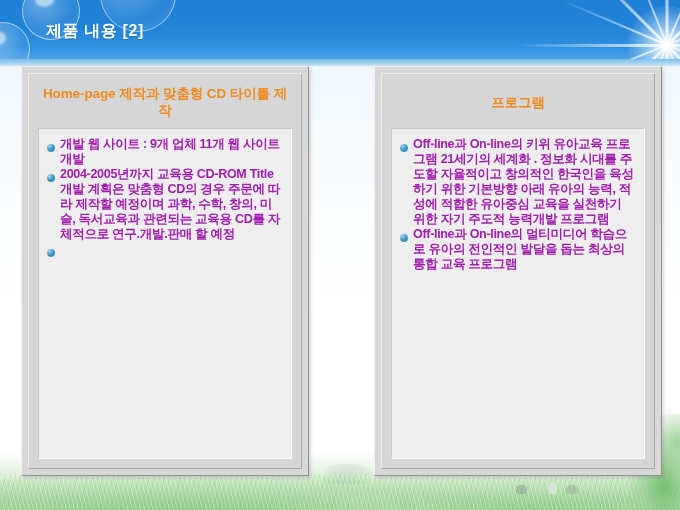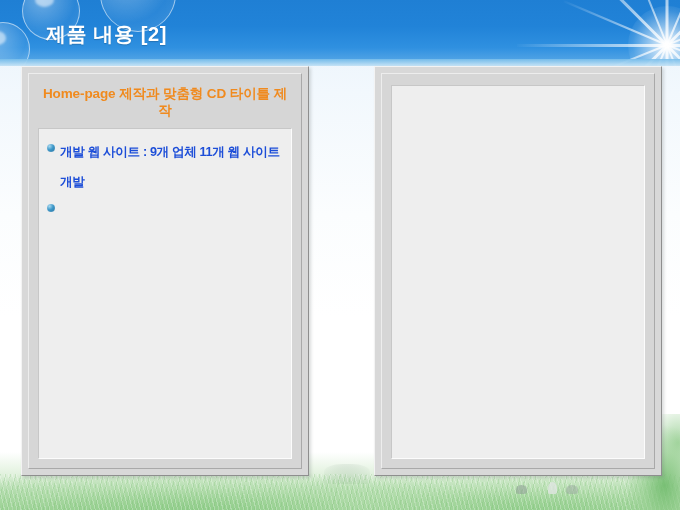--- a/index.html
+++ b/index.html
@@ -138,21 +138,21 @@
     right: 38px; bottom: 74px;
     width: 26px; height: 20px;
     background: radial-gradient(ellipse at 50% 50%, rgba(245,186,196,0.75) 0%, rgba(248,212,218,0.35) 65%, rgba(250,232,235,0) 100%);
     border-radius: 6px;
   }
 
   
   .slide-title {
     position: absolute;
     left: 46px; top: 21px;
-    font-size: 20px;
+    font-size: 16px;
     font-weight: bold;
     color: #ffffff;
     letter-spacing: 0.6px;
     text-shadow: 0 1px 1px rgba(0,0,0,0.18);
     white-space: nowrap;
   }
 
   
   .panels {
     position: absolute;
@@ -208,22 +208,22 @@
     padding: 8px 8px 8px 5px;
     overflow: hidden;
   }
 
   ul.bullets { list-style: none; }
   ul.bullets li {
     position: relative;
     padding-left: 16px;
     font-size: 12.6px;
     font-weight: bold;
-    line-height: 30px;
-    color: #1d4ed8;
+    line-height: 15px;
+    color: #a21caf;
     letter-spacing: -0.35px;
     margin-bottom: 0px;
     text-indent: 0;
   }
   ul.bullets li .bdot {
     position: absolute;
     left: 3px; top: 7px;
     width: 8px; height: 8px;
     border-radius: 50%;
     background: radial-gradient(circle at 32% 28%, #a8d8ef 0%, #3d98c9 44%, #1f6d9e 100%);
@@ -281,29 +281,42 @@
       <div class="panel-inner">
         <div class="panel-heading">Home-page 제작과 맞춤형 CD 타이틀 제작</div>
         <div class="panel-body">
           <ul class="bullets">
             <li>
               <span class="bdot"></span>
               <span>개발 웹 사이트 : 9개 업체 11개 웹 사이트 개발</span>
             </li>
             <li>
               <span class="bdot"></span>
+              <span>2004-2005년까지 교육용 CD-ROM Title 개발 계획은 맞춤형 CD의 경우 주문에 따라 제작할 예정이며 과학, 수학, 창의, 미술, 독서교육과 관련되는 교육용 CD를 자체적으로 연구.개발.판매 할 예정</span>
+            </li>
+            <li>
+              <span class="bdot"></span>
             </li>
           </ul>
         </div>
       </div>
     </div>
 
     <div class="panel right">
       <div class="panel-inner">
+        <div class="panel-heading">프로그램</div>
         <div class="panel-body">
           <ul class="bullets">
+            <li>
+              <span class="bdot"></span>
+              <span>Off-line과 On-line의 키위 유아교육 프로그램 21세기의 세계화 . 정보화 시대를 주도할 자율적이고 창의적인 한국인을 육성하기 위한 기본방향 아래 유아의 능력, 적성에 적합한 유아중심 교육을 실천하기 위한 자기 주도적 능력개발 프로그램</span>
+            </li>
+            <li>
+              <span class="bdot"></span>
+              <span>Off-line과 On-line의 멀티미디어 학습으로 유아의 전인적인 발달을 돕는 최상의 통합 교육 프로그램</span>
+            </li>
           </ul>
         </div>
       </div>
     </div>
 
   </div>
 </div>
 
 </body></html>

